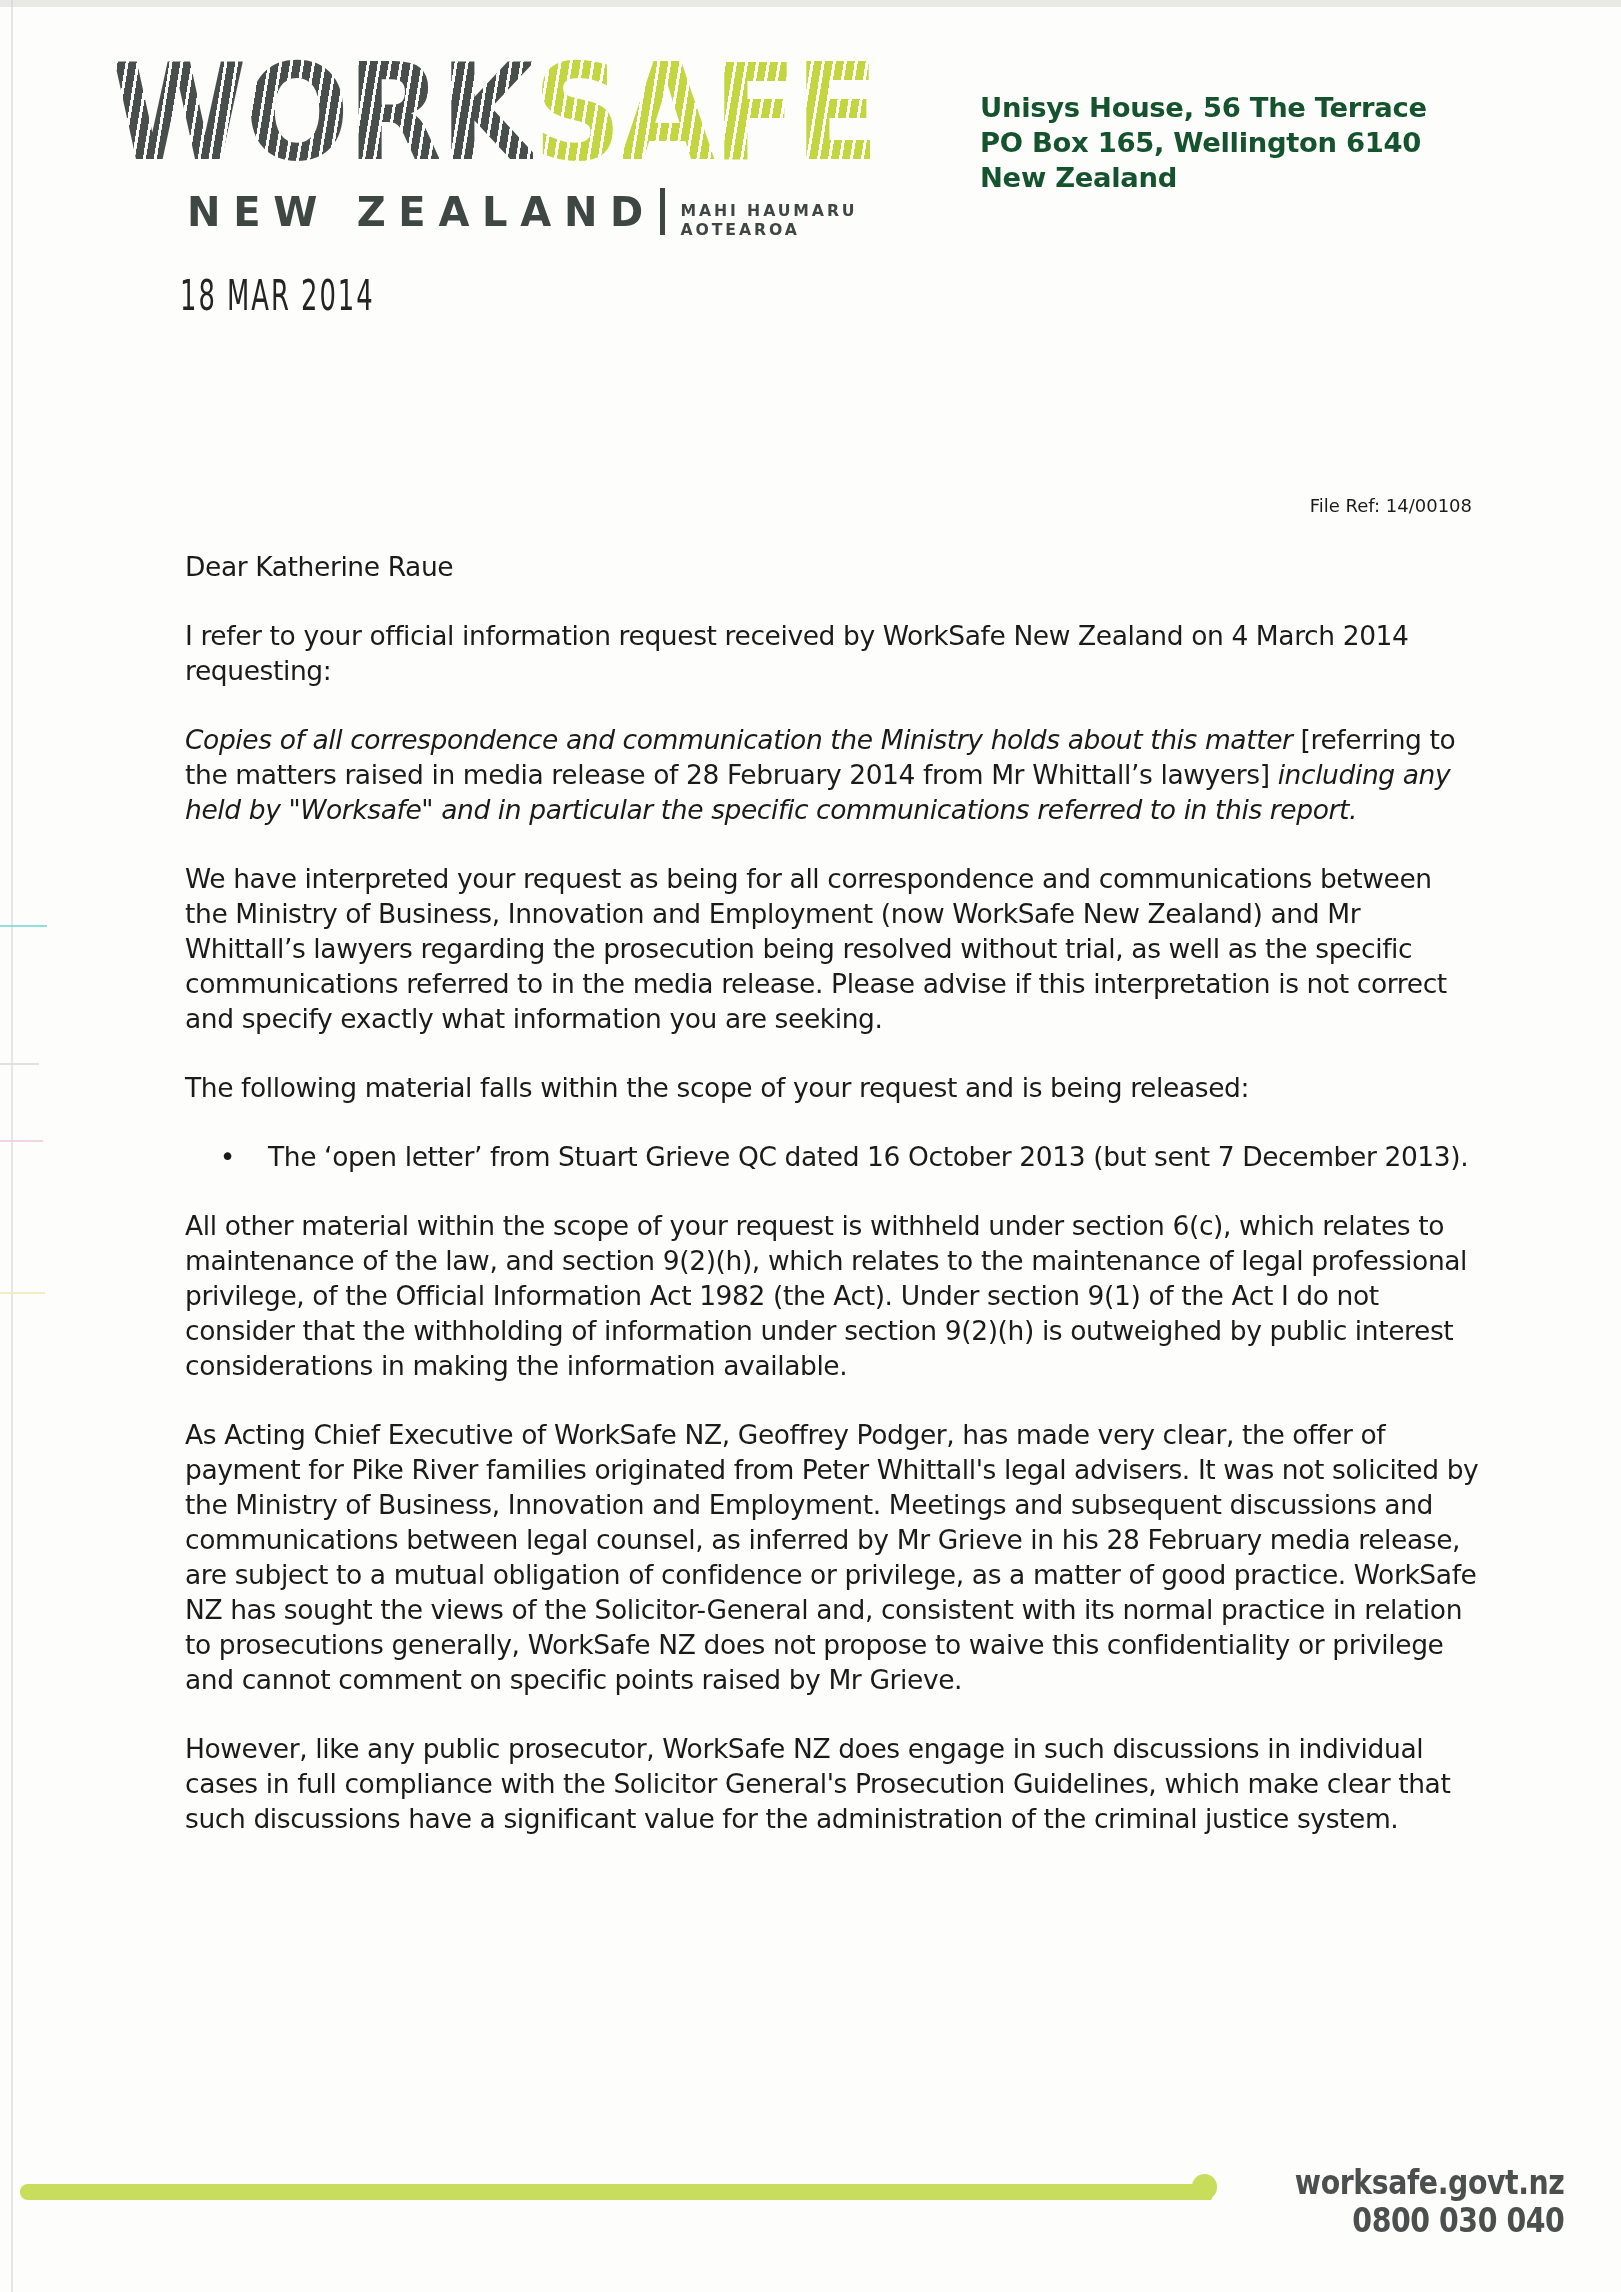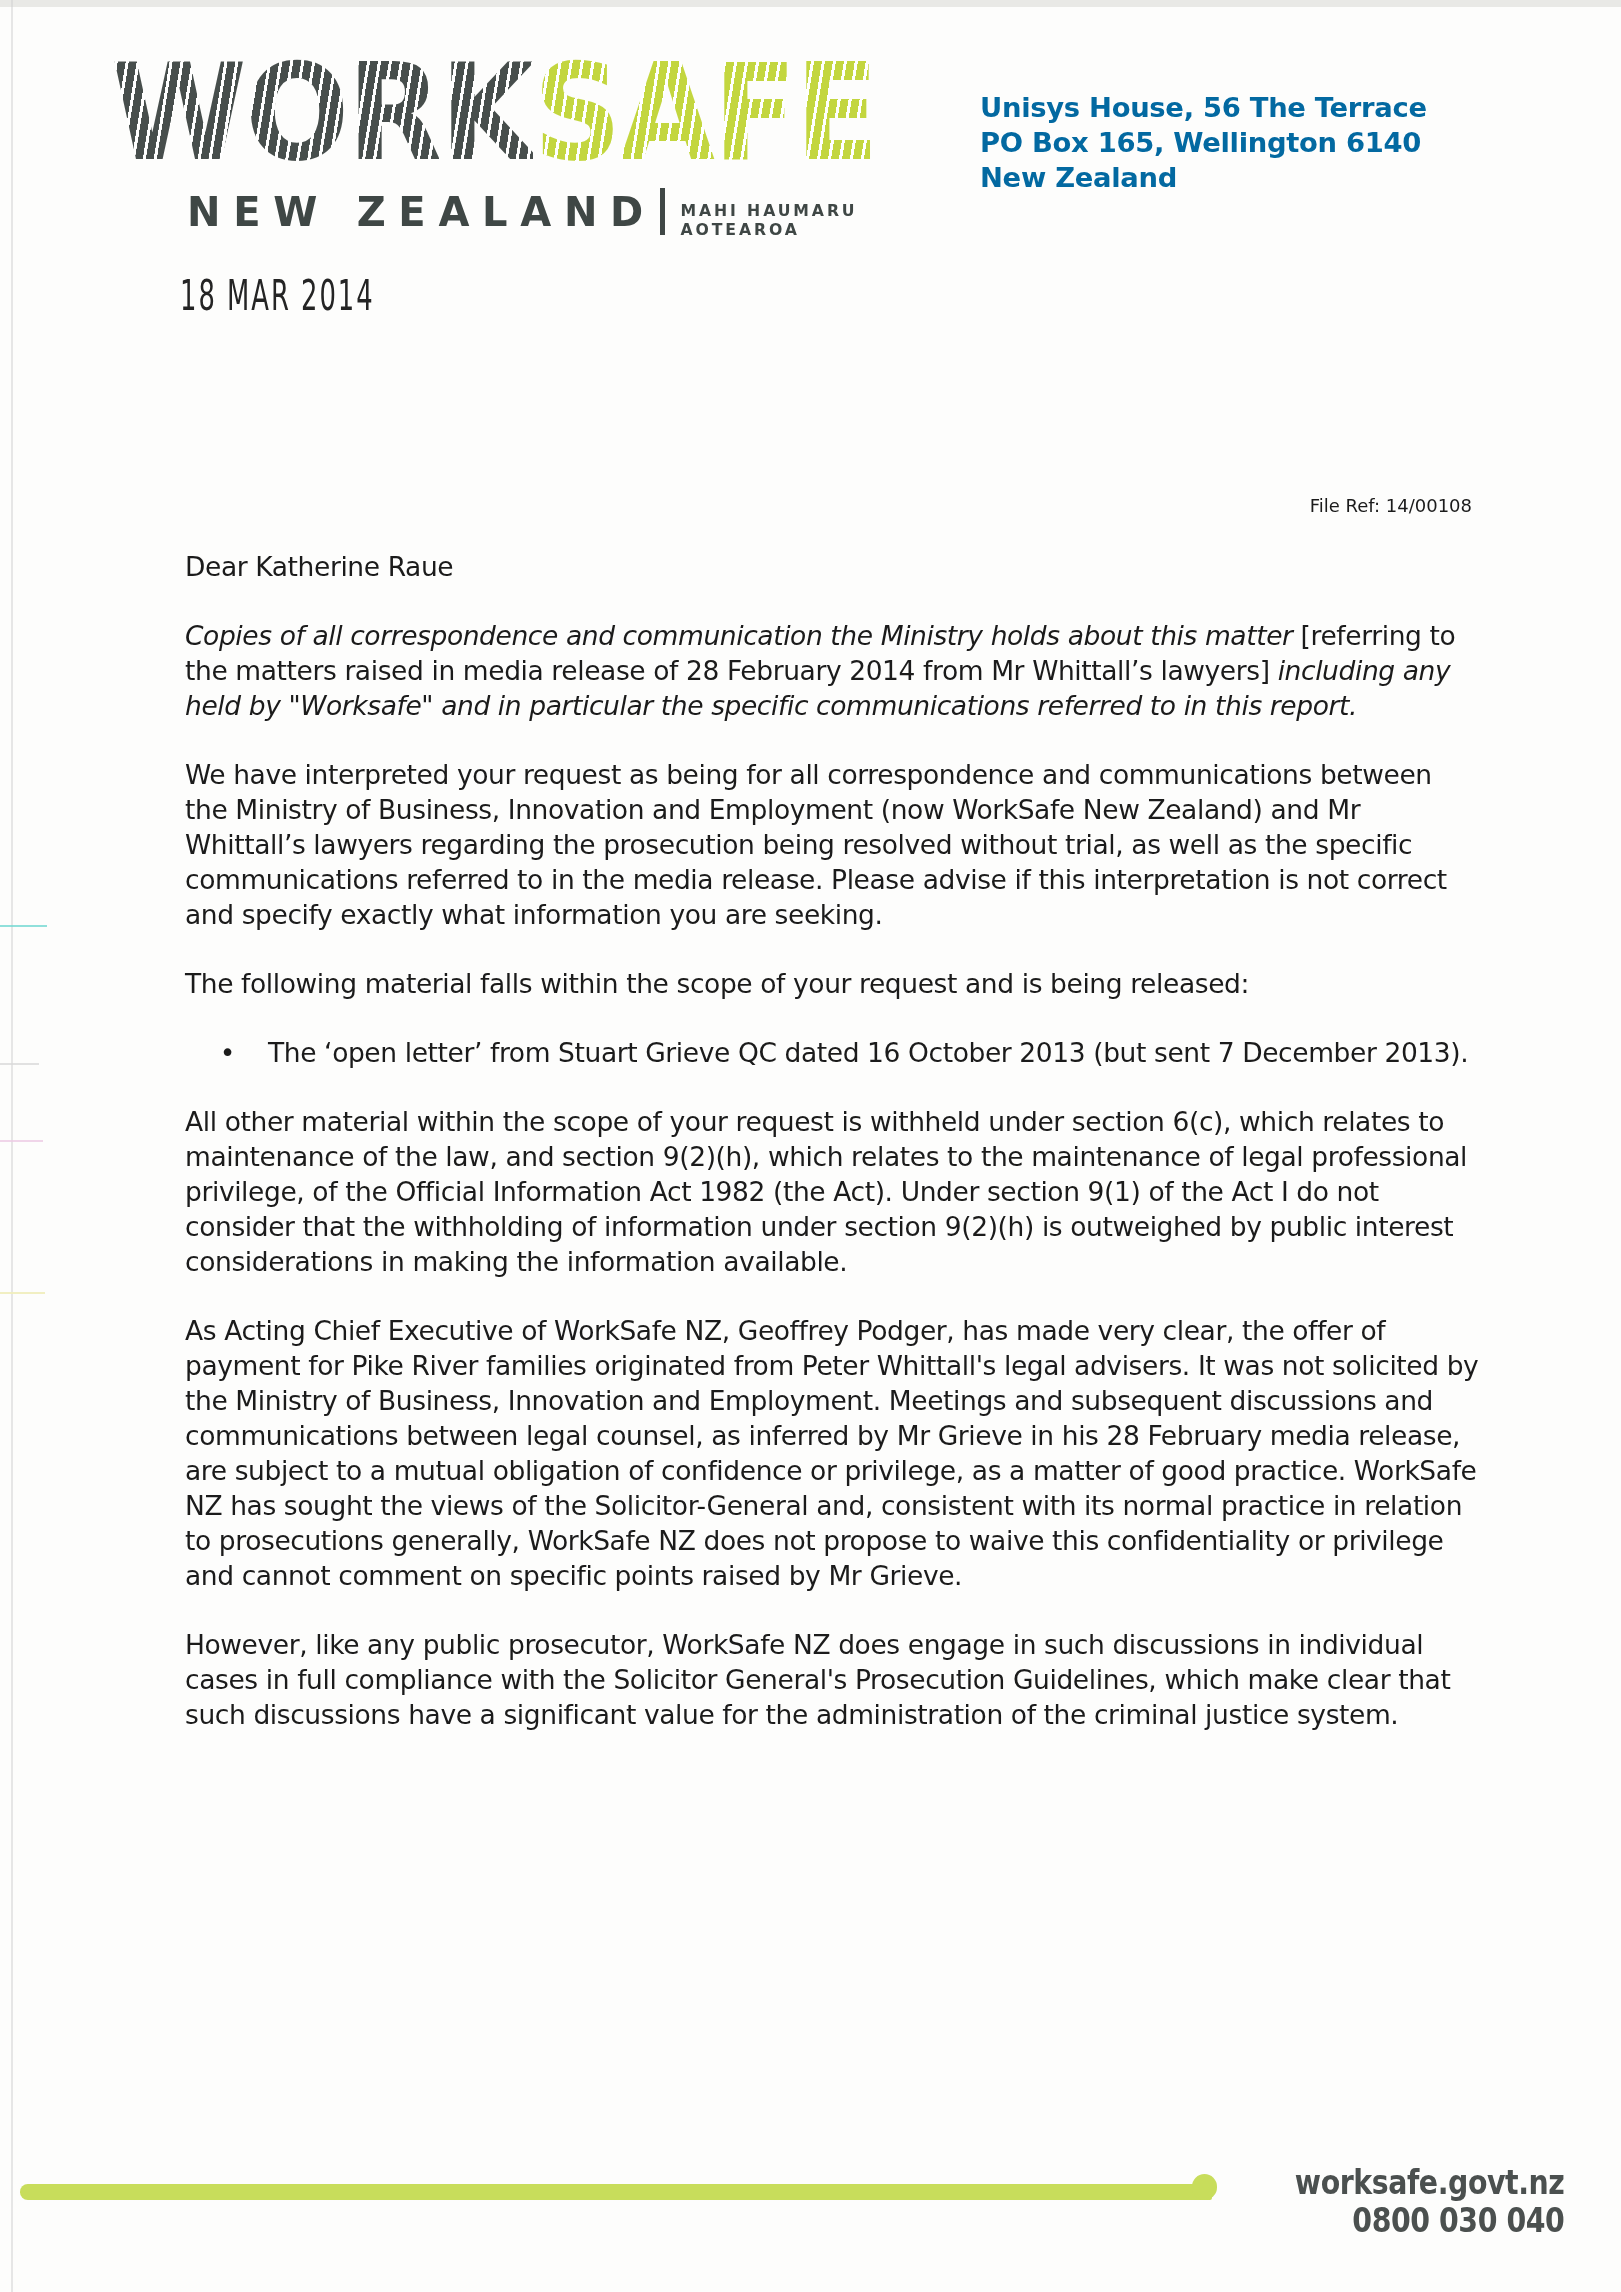--- a/index.html
+++ b/index.html
@@ -32,21 +32,21 @@
       -webkit-background-clip:text; -webkit-text-fill-color:transparent; }
   }
   .logo-sub { display:flex; align-items:flex-start; margin-top:21.6px; margin-left:76px; }
   .logo-nz { font-size:40px; font-weight:bold; letter-spacing:12.7px; color:#3f4745; line-height:1; }
   .logo-divider { width:4.9px; height:47px; background:#3f4745; margin:-3.9px 15.7px 0 3.9px; }
   .logo-maori { font-size:15.7px; font-weight:bold; letter-spacing:2.9px; color:#3f4745;
     line-height:19.6px; padding-top:0px;margin-top:9px; }
 
   
   .sender-address { position:absolute; left:980px; top:90px;
-    font-weight:bold; font-size:27.4px; line-height:35px; color:#0369a1; letter-spacing:-0.3px; }
+    font-weight:bold; font-size:27.4px; line-height:35px; color:#14532d; letter-spacing:-0.3px; }
 
   
   .date-stamp { position:absolute; left:180px; top:271px;
     font-size:38px; letter-spacing:2.9px; color:#242424;
     transform:scaleX(0.68) scaleY(1.12); transform-origin:left top; white-space:nowrap; }
 
   
   .recipient { position:absolute; left:185px; top:353px; font-size:26.5px; line-height:39px; }
   .recipient-email { text-decoration:underline; text-underline-offset:4.9px; }
 
@@ -104,20 +104,21 @@
 
 <div class="date-stamp">18 MAR 2014</div>
 
 <div class="recipient">
 </div>
 
 <div class="file-ref">File Ref: 14/00108</div>
 
 <div class="letter-body">
   <p>Dear Katherine Raue</p>
+  <p>I refer to your official information request received by WorkSafe New Zealand on 4 March 2014 requesting:</p>
   <p class="quote"><span>Copies of all correspondence and communication the Ministry holds about this matter </span><span class="plain">[referring to the matters raised in media release of 28 February 2014 from Mr Whittall’s lawyers] </span><span>including any held by "Worksafe" and in particular the specific communications referred to in this report.</span></p>
   <p>We have interpreted your request as being for all correspondence and communications between the Ministry of Business, Innovation and Employment (now WorkSafe New Zealand) and Mr Whittall’s lawyers regarding the prosecution being resolved without trial, as well as the specific communications referred to in the media release. Please advise if this interpretation is not correct and specify exactly what information you are seeking.</p>
   <p>The following material falls within the scope of your request and is being released:</p>
   <div class="bullet-row">
     <span class="bullet-marker">•</span>
     <span class="bullet-text">The ‘open letter’ from Stuart Grieve QC dated 16 October 2013 (but sent 7 December 2013).</span>
   </div>
   <p>All other material within the scope of your request is withheld under section 6(c), which relates to maintenance of the law, and section 9(2)(h), which relates to the maintenance of legal professional privilege, of the Official Information Act 1982 (the Act). Under section 9(1) of the Act I do not consider that the withholding of information under section 9(2)(h) is outweighed by public interest considerations in making the information available.</p>
   <p>As Acting Chief Executive of WorkSafe NZ, Geoffrey Podger, has made very clear, the offer of payment for Pike River families originated from Peter Whittall's legal advisers. It was not solicited by the Ministry of Business, Innovation and Employment. Meetings and subsequent discussions and communications between legal counsel, as inferred by Mr Grieve in his 28 February media release, are subject to a mutual obligation of confidence or privilege, as a matter of good practice. WorkSafe NZ has sought the views of the Solicitor-General and, consistent with its normal practice in relation to prosecutions generally, WorkSafe NZ does not propose to waive this confidentiality or privilege and cannot comment on specific points raised by Mr Grieve.</p>
   <p>However, like any public prosecutor, WorkSafe NZ does engage in such discussions in individual cases in full compliance with the Solicitor General's Prosecution Guidelines, which make clear that such discussions have a significant value for the administration of the criminal justice system.</p>

